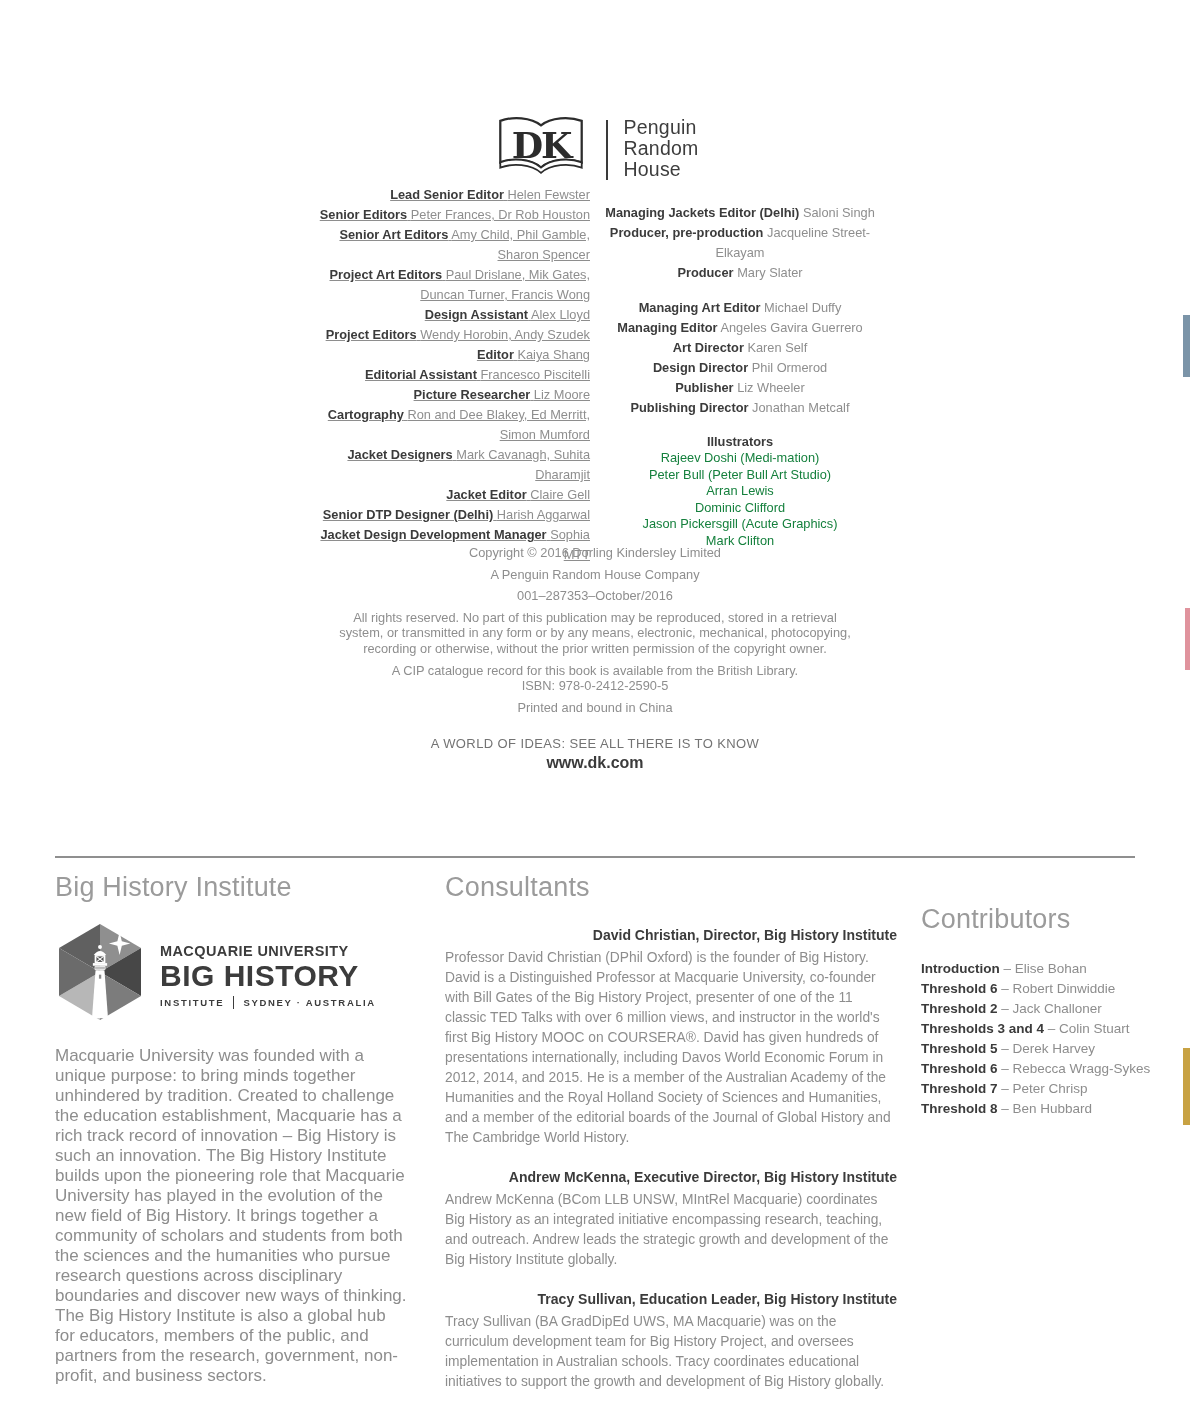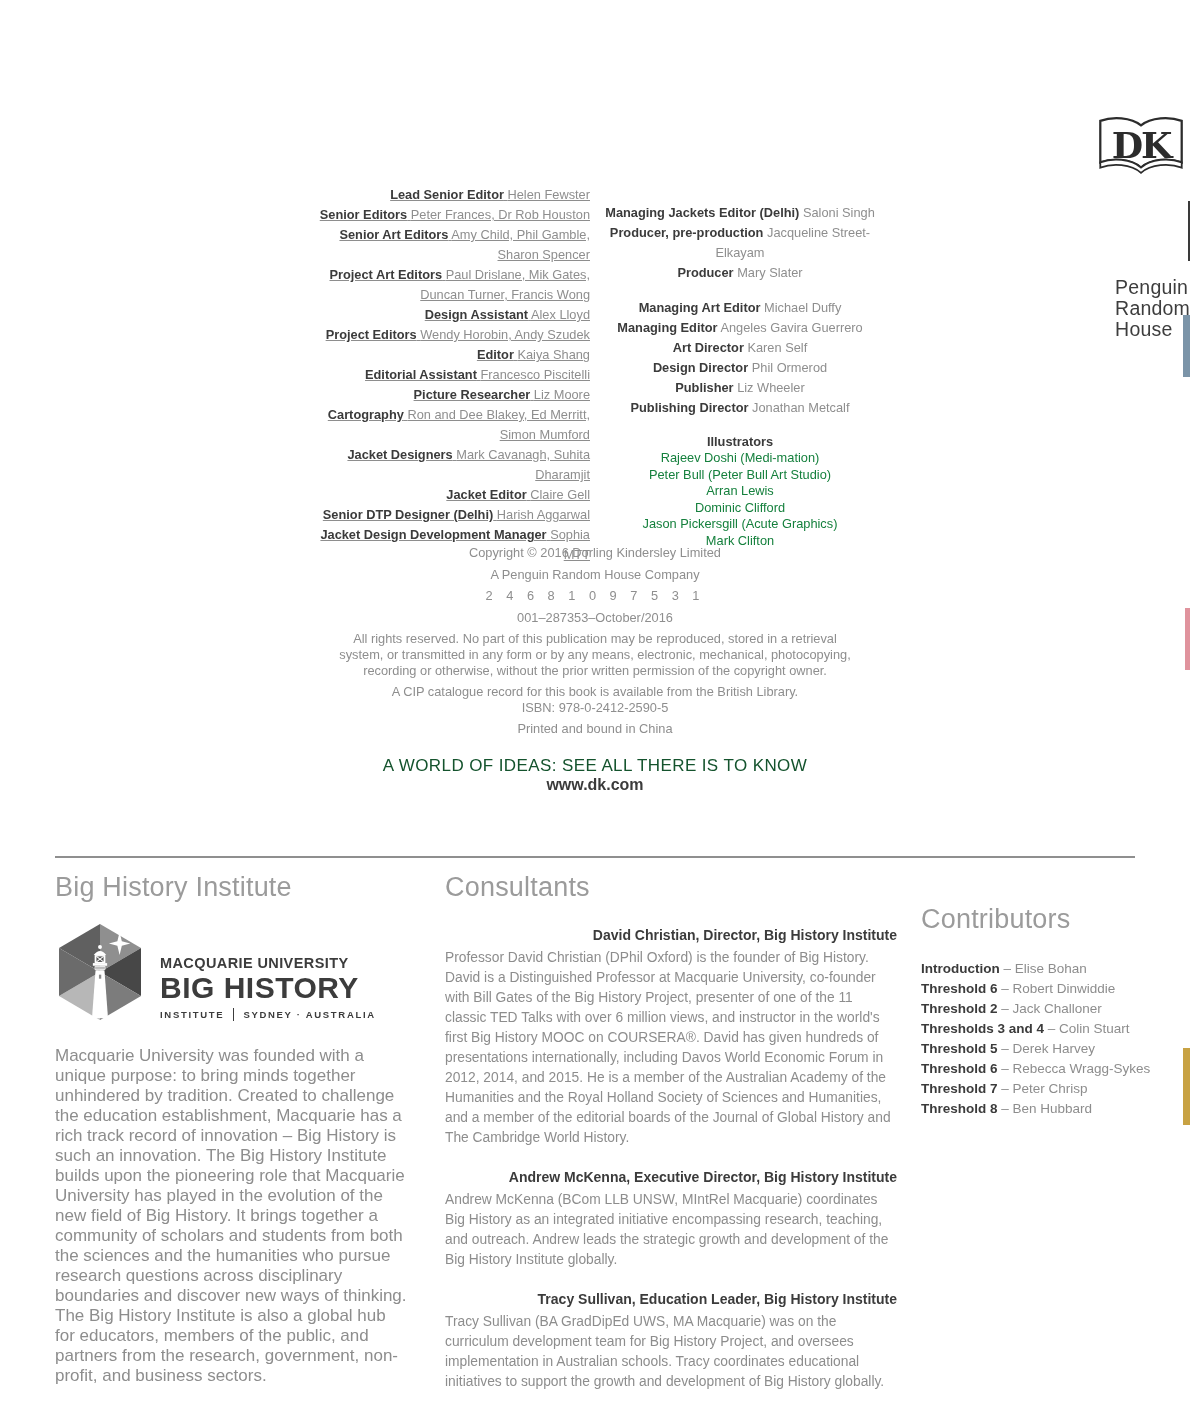--- a/index.html
+++ b/index.html
@@ -1,53 +1,53 @@
 <!DOCTYPE html>
 <html><head>
 <meta charset="utf-8">
 <style>
   html,body{margin:0;padding:0;background:#f4f4f2;}
   .page{position:relative;width:1190px;height:1422px;background:#ffffff;margin:0 auto;
         font-family:"Liberation Sans",sans-serif;overflow:hidden;color:#8e8e8e;}
 
   
   .prh-logo{position:absolute;top:114px;left:0;right:0;display:flex;justify-content:center;
-            align-items:flex-end;gap:16px;flex-direction:column;}
+            align-items:center;gap:16px;}
   .book-svg{width:98px;height:68px;display:block;}
   .prh-divider{width:2px;height:60px;background:#3a3a3a;margin-top:3px;}
   .prh-text{font-size:19.5px;line-height:21px;color:#3d3d3d;letter-spacing:.2px;margin-top:0;}
 
   
   .credits-left{position:absolute;top:185px;left:298px;width:292px;text-align:right;text-decoration:underline;}
   .credits-right{position:absolute;top:203px;left:592px;width:296px;text-align:center;}
   .credit{font-size:12.8px;line-height:20px;color:#8e8e8e;}
   .credit b{color:#3b3b3b;font-weight:700;}
   .vgap{height:15px;}
   .illus-head{font-size:12.8px;line-height:17px;font-weight:700;color:#3b3b3b;}
   .illus{font-size:12.8px;line-height:16.6px;color:#15803d;}
 
   
   .pub{position:absolute;top:545px;left:0;width:100%;text-align:center;
        font-size:12.8px;line-height:15.6px;color:#8e8e8e;}
   .pub .blk{margin-bottom:6px;}
   .pub .one{margin-bottom:6px;}
   .numline{letter-spacing:5px;margin-bottom:2px;}
-  .tagline{margin-top:21px;font-size:17px;letter-spacing:.4px;color:#14532d;}
+  .tagline{margin-top:21px;font-size:13px;letter-spacing:.4px;color:#737373;}
   .website{margin-top:3px;font-size:16px;font-weight:700;color:#3b3b3b;}
 
   
   .rule{position:absolute;top:856px;left:55px;width:1080px;height:2px;background:#8f8f8f;}
 
   
   .section-heading{font-size:27px;font-weight:400;color:#9b9b9b;letter-spacing:.2px;margin:0;}
   .col-institute{position:absolute;top:872px;left:55px;width:352px;}
   .col-consultants{position:absolute;top:872px;left:445px;width:452px;}
   .col-contributors{position:absolute;top:904px;left:915px;width:255px;margin-left:6px;}
 
-  .mq-logo{display:flex;gap:15px;margin-top:20px;align-items:flex-end;}
+  .mq-logo{display:flex;gap:15px;margin-top:20px;align-items:center;}
   .mq-hex{width:90px;height:98px;flex:0 0 auto;}
   .mq-text{margin-top:7px;}
   .mq-line1{font-size:14.5px;font-weight:700;color:#3c3c3c;letter-spacing:.4px;}
   .mq-line2{font-size:30px;font-weight:700;color:#3c3c3c;line-height:33px;letter-spacing:.5px;}
   .mq-line3{display:flex;align-items:center;gap:9px;margin-top:4px;
             font-size:9.5px;font-weight:700;color:#3c3c3c;letter-spacing:1.7px;}
   .mq-sep{width:1px;height:13px;background:#3c3c3c;}
   .inst-body{margin-top:25px;font-size:17px;line-height:20px;color:#8d8d8d;}
 
   .bio{margin-bottom:21px;}
@@ -117,21 +117,20 @@
     <div class="illus">Peter Bull (Peter Bull Art Studio)</div>
     <div class="illus">Arran Lewis</div>
     <div class="illus">Dominic Clifford</div>
     <div class="illus">Jason Pickersgill (Acute Graphics)</div>
     <div class="illus">Mark Clifton</div>
   </div>
 
   <div class="pub">
     <div class="one">Copyright © 2016 Dorling Kindersley Limited</div>
     <div class="one">A Penguin Random House Company</div>
-    <div class="one numline">2 4 6 8 1 0 9 7 5 3 1</div>
     <div class="one">001–287353–October/2016</div>
     <div class="blk">
       <div>All rights reserved. No part of this publication may be reproduced, stored in a retrieval</div>
       <div>system, or transmitted in any form or by any means, electronic, mechanical, photocopying,</div>
       <div>recording or otherwise, without the prior written permission of the copyright owner.</div>
     </div>
     <div>A CIP catalogue record for this book is available from the British Library.</div>
     <div class="one">ISBN: 978-0-2412-2590-5</div>
     <div class="one">Printed and bound in China</div>
     <div class="tagline">A WORLD OF IDEAS: SEE ALL THERE IS TO KNOW</div>

